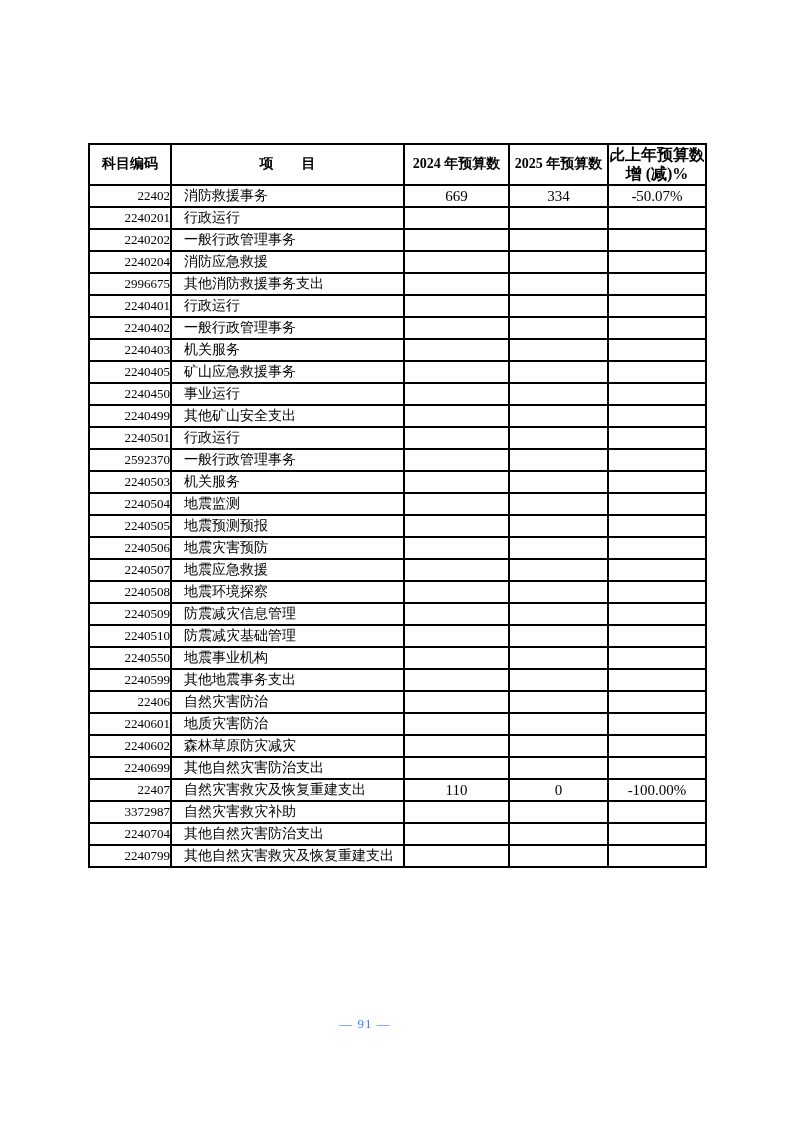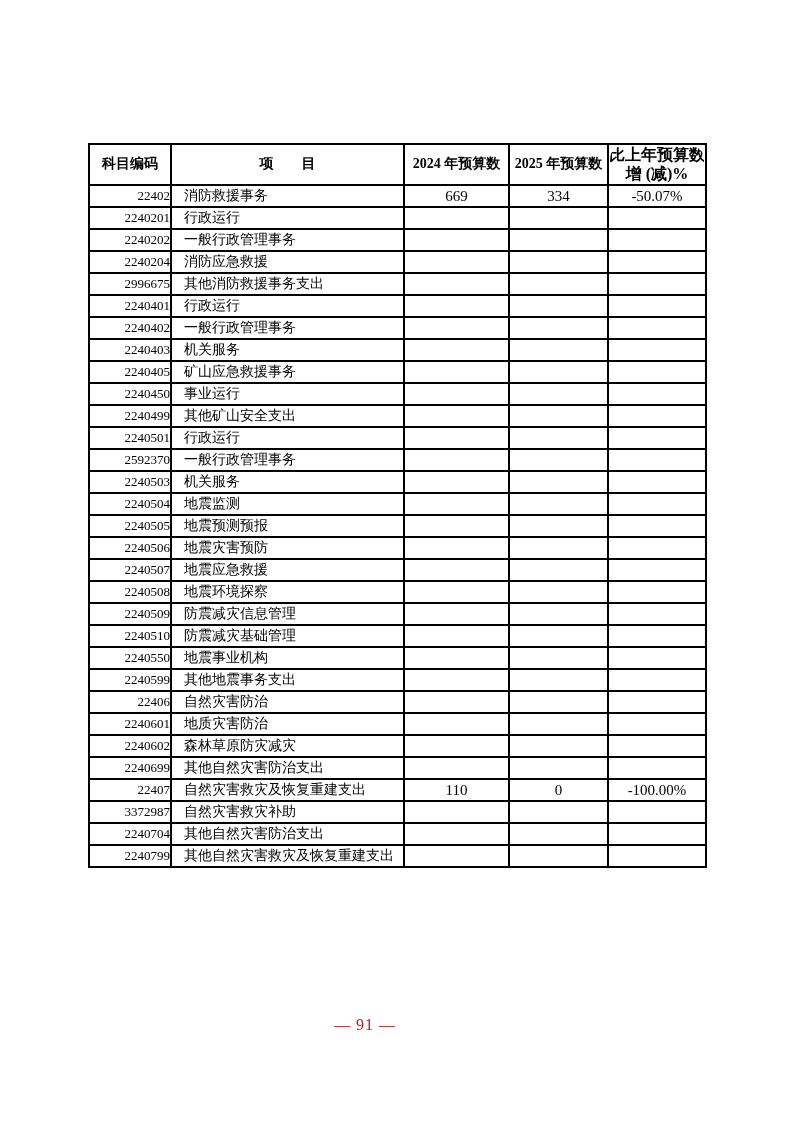--- a/index.html
+++ b/index.html
@@ -43,22 +43,22 @@
     vertical-align: middle;
   }
   td.col-code   { text-align: right; padding-left: 10px; font-size: 13px; }
   td.col-item   { text-align: left; padding-left: 12px; }
   td.col-num    { text-align: center; font-size: 15px; }
   .page-footer {
     position: absolute;
     left: 0; top: 1016px;
     width: 730px;
     text-align: center;
-    font-size: 16px;
-    color: #b91c1c;
+    font-size: 13px;
+    color: #3b82f6;
     letter-spacing: 1px;
   }
 </style>
 </head>
 <body>
 
 <div class="page">
 
   <table class="budget-table">
     <colgroup>

